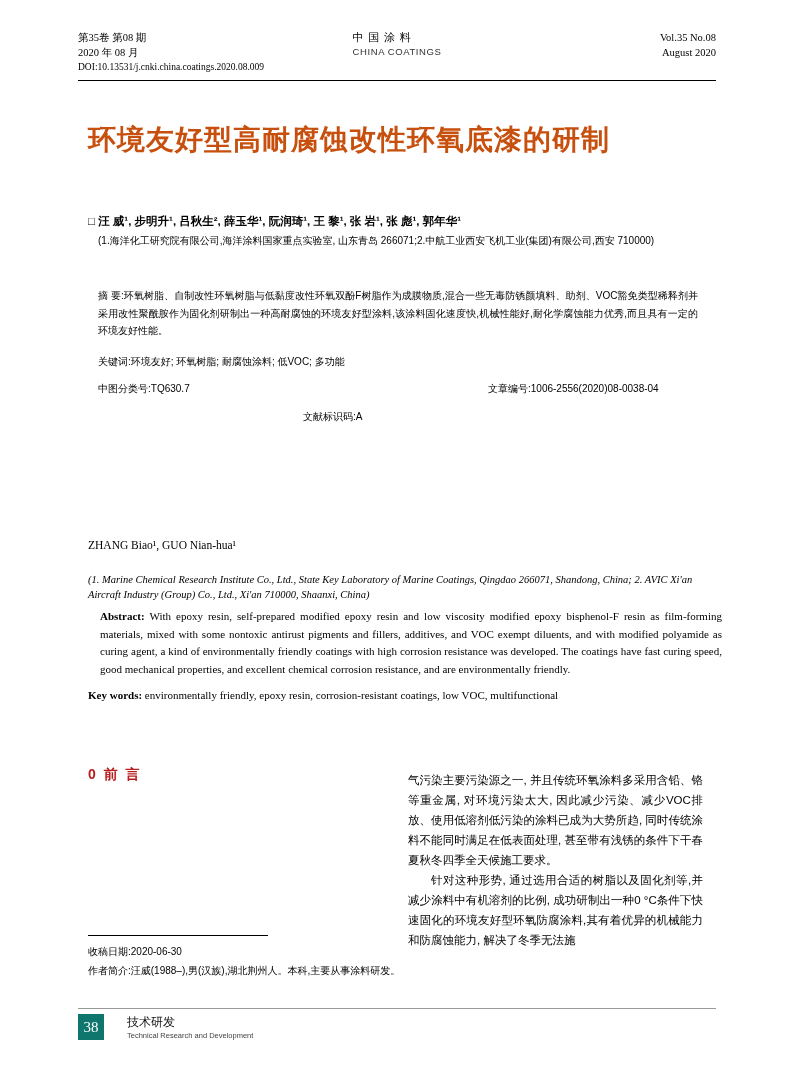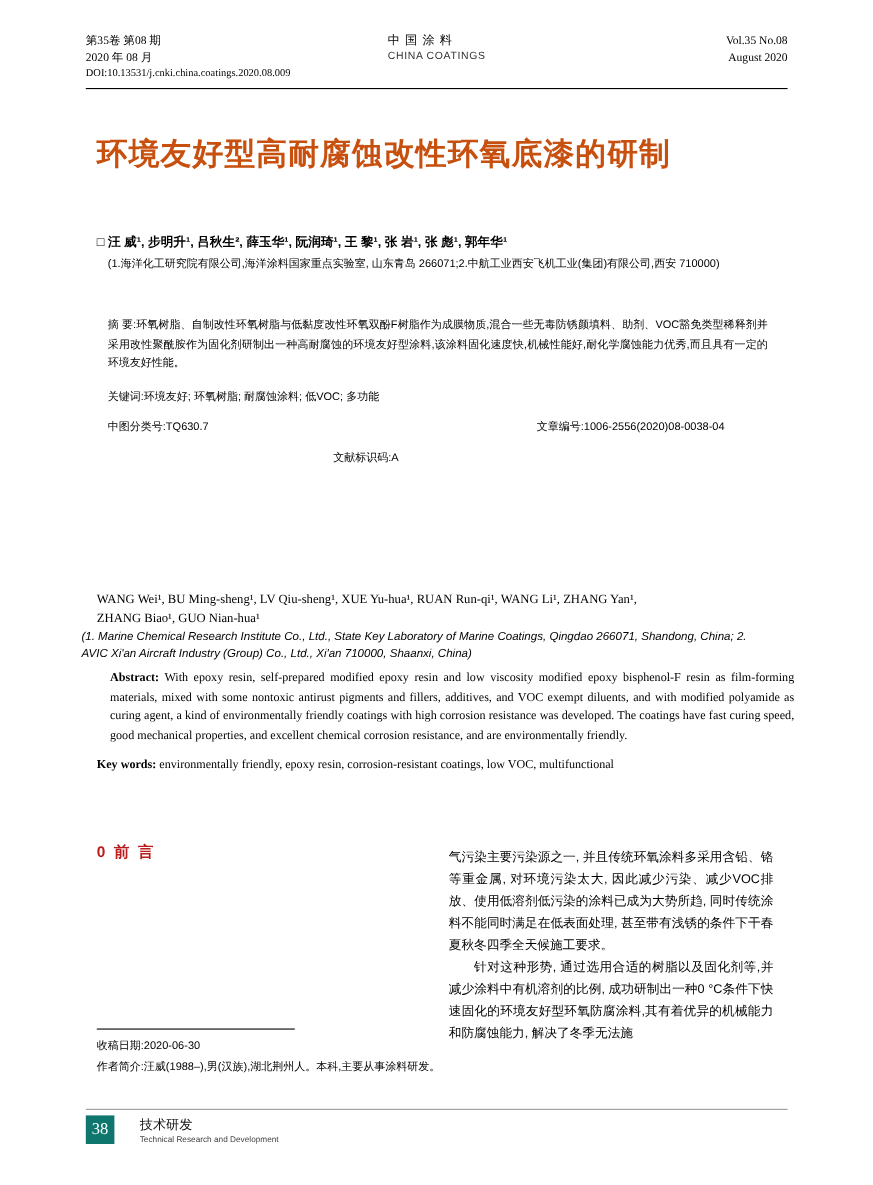--- a/index.html
+++ b/index.html
@@ -167,24 +167,24 @@
     position: absolute;
     left: 88px;
     top: 537px;
     width: 620px;
     font-family: "Liberation Serif", serif;
     font-size: 11.5px;
     line-height: 17px;
   }
   .en-affil {
     position: absolute;
-    left: 74px;
+    left: 88px;
     top: 572px;
     width: 620px;
-    font-family: Liberation Sans, sans-serif;
+    font-family: Liberation Serif, serif;
     font-style: italic;
     font-size: 10.5px;
     line-height: 15px;
   }
   .en-abs {
     position: absolute;
     left: 100px;
     top: 608px;
     width: 622px;
     font-family: "Liberation Serif", serif;
@@ -320,21 +320,20 @@
   <div class="cn-kw">
     <span>关键词:</span><span>环境友好; 环氧树脂; 耐腐蚀涂料; 低VOC; 多功能</span>
   </div>
   <div class="cn-class">
     <span class="c1">中图分类号:TQ630.7</span>
     <span class="c2">文献标识码:A</span>
     <span class="c3">文章编号:1006-2556(2020)08-0038-04</span>
   </div>
 
   <div class="en-authors">
-    <div>WANG Wei¹, BU Ming-sheng¹, LV Qiu-sheng¹, XUE Yu-hua¹, RUAN Run-qi¹, WANG Li¹, ZHANG Yan¹,</div>
     <div>ZHANG Biao¹, GUO Nian-hua¹</div>
   </div>
   <div class="en-affil">(1. Marine Chemical Research Institute Co., Ltd., State Key Laboratory of Marine Coatings, Qingdao 266071, Shandong, China; 2. AVIC Xi'an Aircraft Industry (Group) Co., Ltd., Xi'an 710000, Shaanxi, China)</div>
   <div class="en-abs">
     <b>Abstract:</b>
     <span>With epoxy resin, self-prepared modified epoxy resin and low viscosity modified epoxy bisphenol-F resin as film-forming materials, mixed with some nontoxic antirust pigments and fillers, additives, and VOC exempt diluents, and with modified polyamide as curing agent, a kind of environmentally friendly coatings with high corrosion resistance was developed. The coatings have fast curing speed, good mechanical properties, and excellent chemical corrosion resistance, and are environmentally friendly.</span>
   </div>
   <div class="en-kw">
     <b>Key words:</b>
     <span>environmentally friendly, epoxy resin, corrosion-resistant coatings, low VOC, multifunctional</span>

